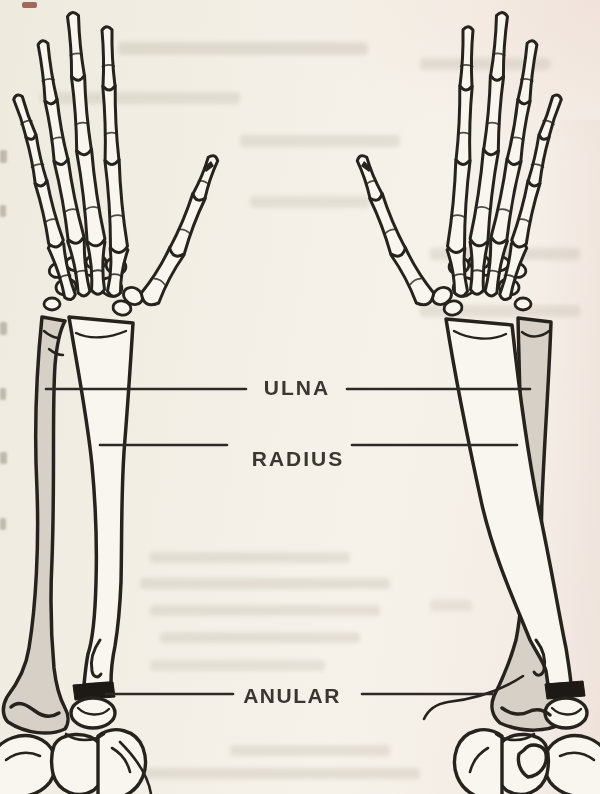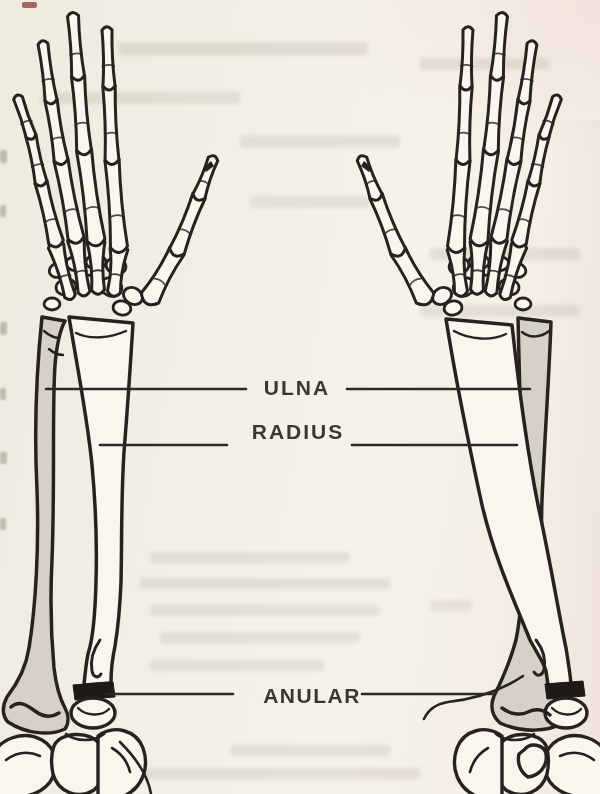--- a/index.html
+++ b/index.html
@@ -197,17 +197,17 @@
         <line x1="46" y1="389" x2="246" y2="389" stroke="#2c2926" stroke-width="2.6" stroke-linecap="round"></line>
         <line x1="347" y1="389" x2="530" y2="389" stroke="#2c2926" stroke-width="2.6" stroke-linecap="round"></line>
         <line x1="100" y1="445" x2="227" y2="445" stroke="#2c2926" stroke-width="2.6" stroke-linecap="round"></line>
         <line x1="352" y1="445" x2="517" y2="445" stroke="#2c2926" stroke-width="2.6" stroke-linecap="round"></line>
         <line x1="106" y1="694" x2="233" y2="694" stroke="#2c2926" stroke-width="2.6" stroke-linecap="round"></line>
         <line x1="362" y1="694" x2="492" y2="694" stroke="#2c2926" stroke-width="2.6" stroke-linecap="round"></line>
       </g>
     </svg>
 
   <div class="lbl" style="left:297px;top:377px;">ULNA</div>
-  <div class="lbl" style="left:298px;top:421px;">RADIUS</div>
-  <div class="lbl lbl-2line" style="left:312px;top:681px;">
+  <div class="lbl" style="left:298px;top:448px;">RADIUS</div>
+  <div class="lbl lbl-2line" style="left:292px;top:681px;">
     <span>ANULAR</span>
   </div>
 </div>
 
 </body></html>

